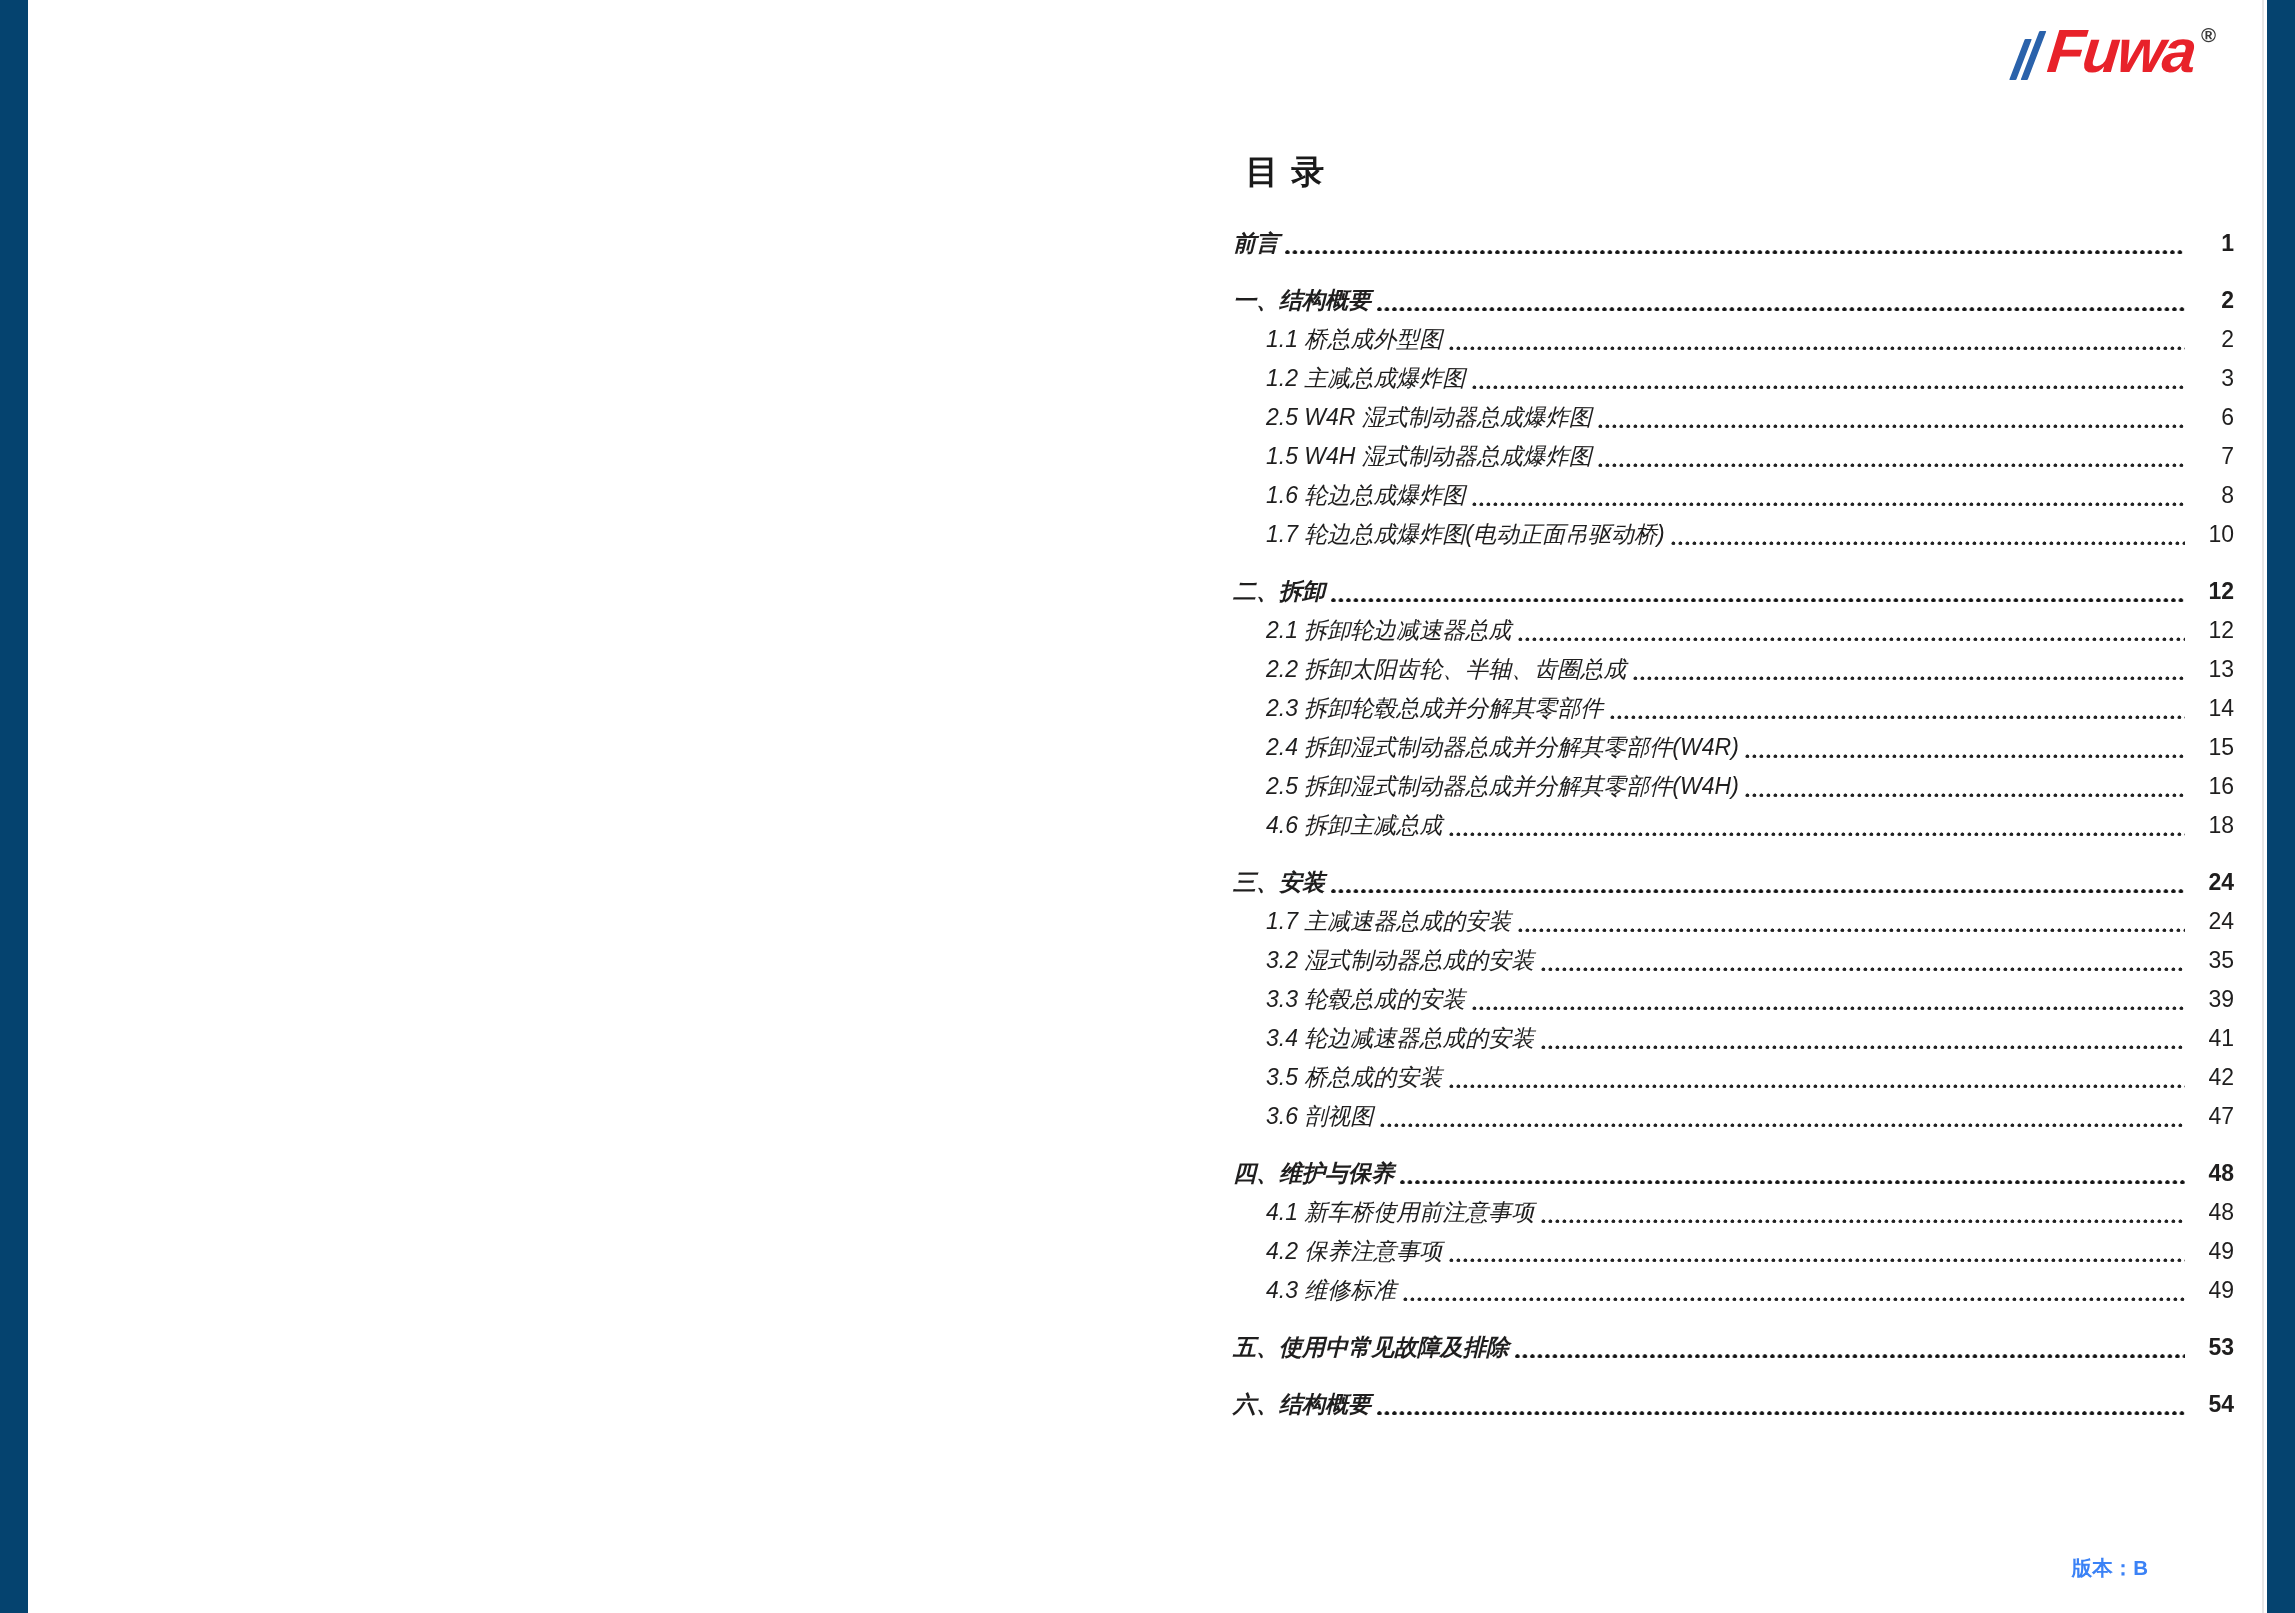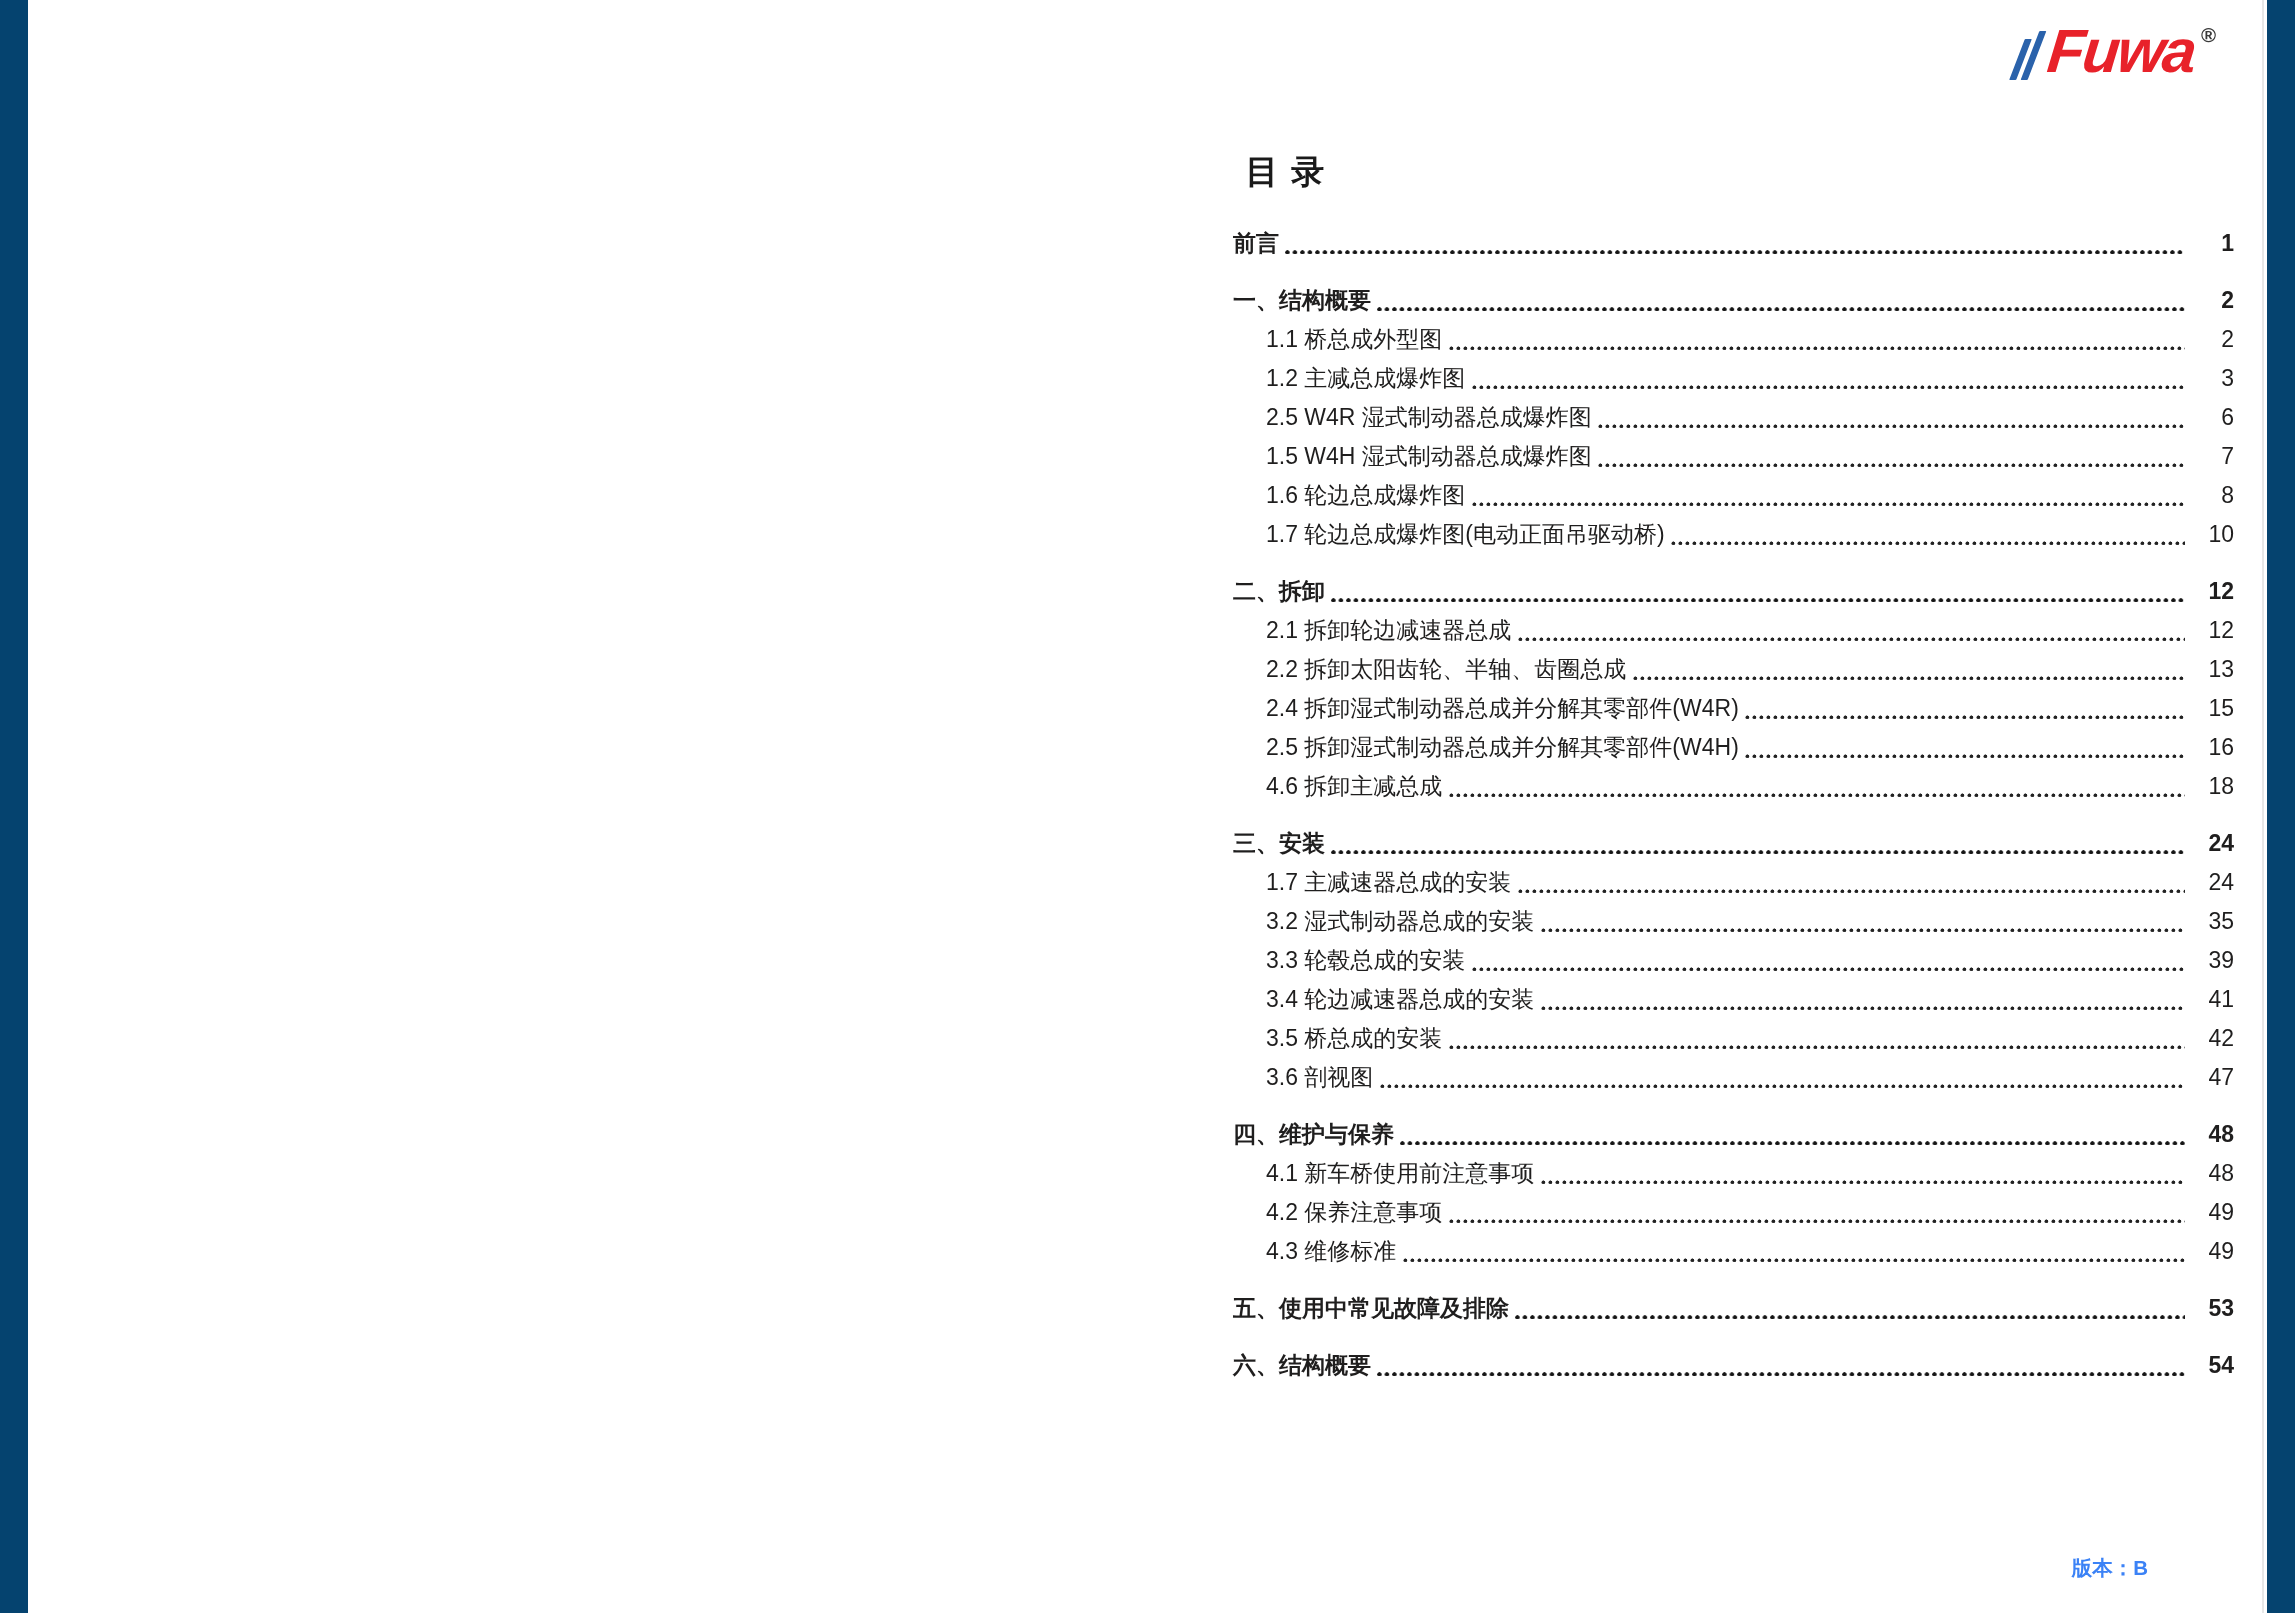--- a/index.html
+++ b/index.html
@@ -31,21 +31,21 @@
     font-size:33px;font-weight:700;letter-spacing:12.6px;padding-left:12.6px;
     box-sizing:border-box;color:#1a1a1a;
   }
 
   
   .toc{position:absolute;left:1233px;top:224px;width:1001px;}
   .toc-row{display:flex;line-height:39px;height:39px;font-size:23px;white-space:nowrap;}
   .toc-row.hdr{font-weight:700;margin-top:18px;}
   .toc-row.hdr:first-child{margin-top:0;}
   .toc-row.sub{padding-left:33px;}
-  .toc-row .lbl{flex:none;padding-right:3.2px;}
+  .toc-row .lbl{flex:none;padding-right:3.2px;font-style:italic;}
   .toc-row .leader{flex:1 1 auto;position:relative;min-width:23.6px;}
   .toc-row .leader::after{
     content:"";position:absolute;left:3.2px;right:3.9px;bottom:8.7px;height:4.7px;
     background-image:radial-gradient(circle at 2.4px 2.4px,#222222 1.7px,rgba(0,0,0,0) 2.2px);
     background-size:7px 4.7px;background-repeat:repeat-x;
   }
   .toc-row.hdr .leader::after{
     background-image:radial-gradient(circle at 2.4px 2.4px,#151515 1.9px,rgba(0,0,0,0) 2.4px);
     background-size:7.5px 4.7px;
   }
@@ -122,20 +122,25 @@
       <span class="lbl">2.1 拆卸轮边减速器总成</span>
       <span class="leader"></span>
       <span class="pg">12</span>
     </div>
     <div class="toc-row sub">
       <span class="lbl">2.2 拆卸太阳齿轮、半轴、齿圈总成</span>
       <span class="leader"></span>
       <span class="pg">13</span>
     </div>
     <div class="toc-row sub">
+      <span class="lbl">2.3 拆卸轮毂总成并分解其零部件</span>
+      <span class="leader"></span>
+      <span class="pg">14</span>
+    </div>
+    <div class="toc-row sub">
       <span class="lbl">2.4 拆卸湿式制动器总成并分解其零部件(W4R)</span>
       <span class="leader"></span>
       <span class="pg">15</span>
     </div>
     <div class="toc-row sub">
       <span class="lbl">2.5 拆卸湿式制动器总成并分解其零部件(W4H)</span>
       <span class="leader"></span>
       <span class="pg">16</span>
     </div>
     <div class="toc-row sub">

